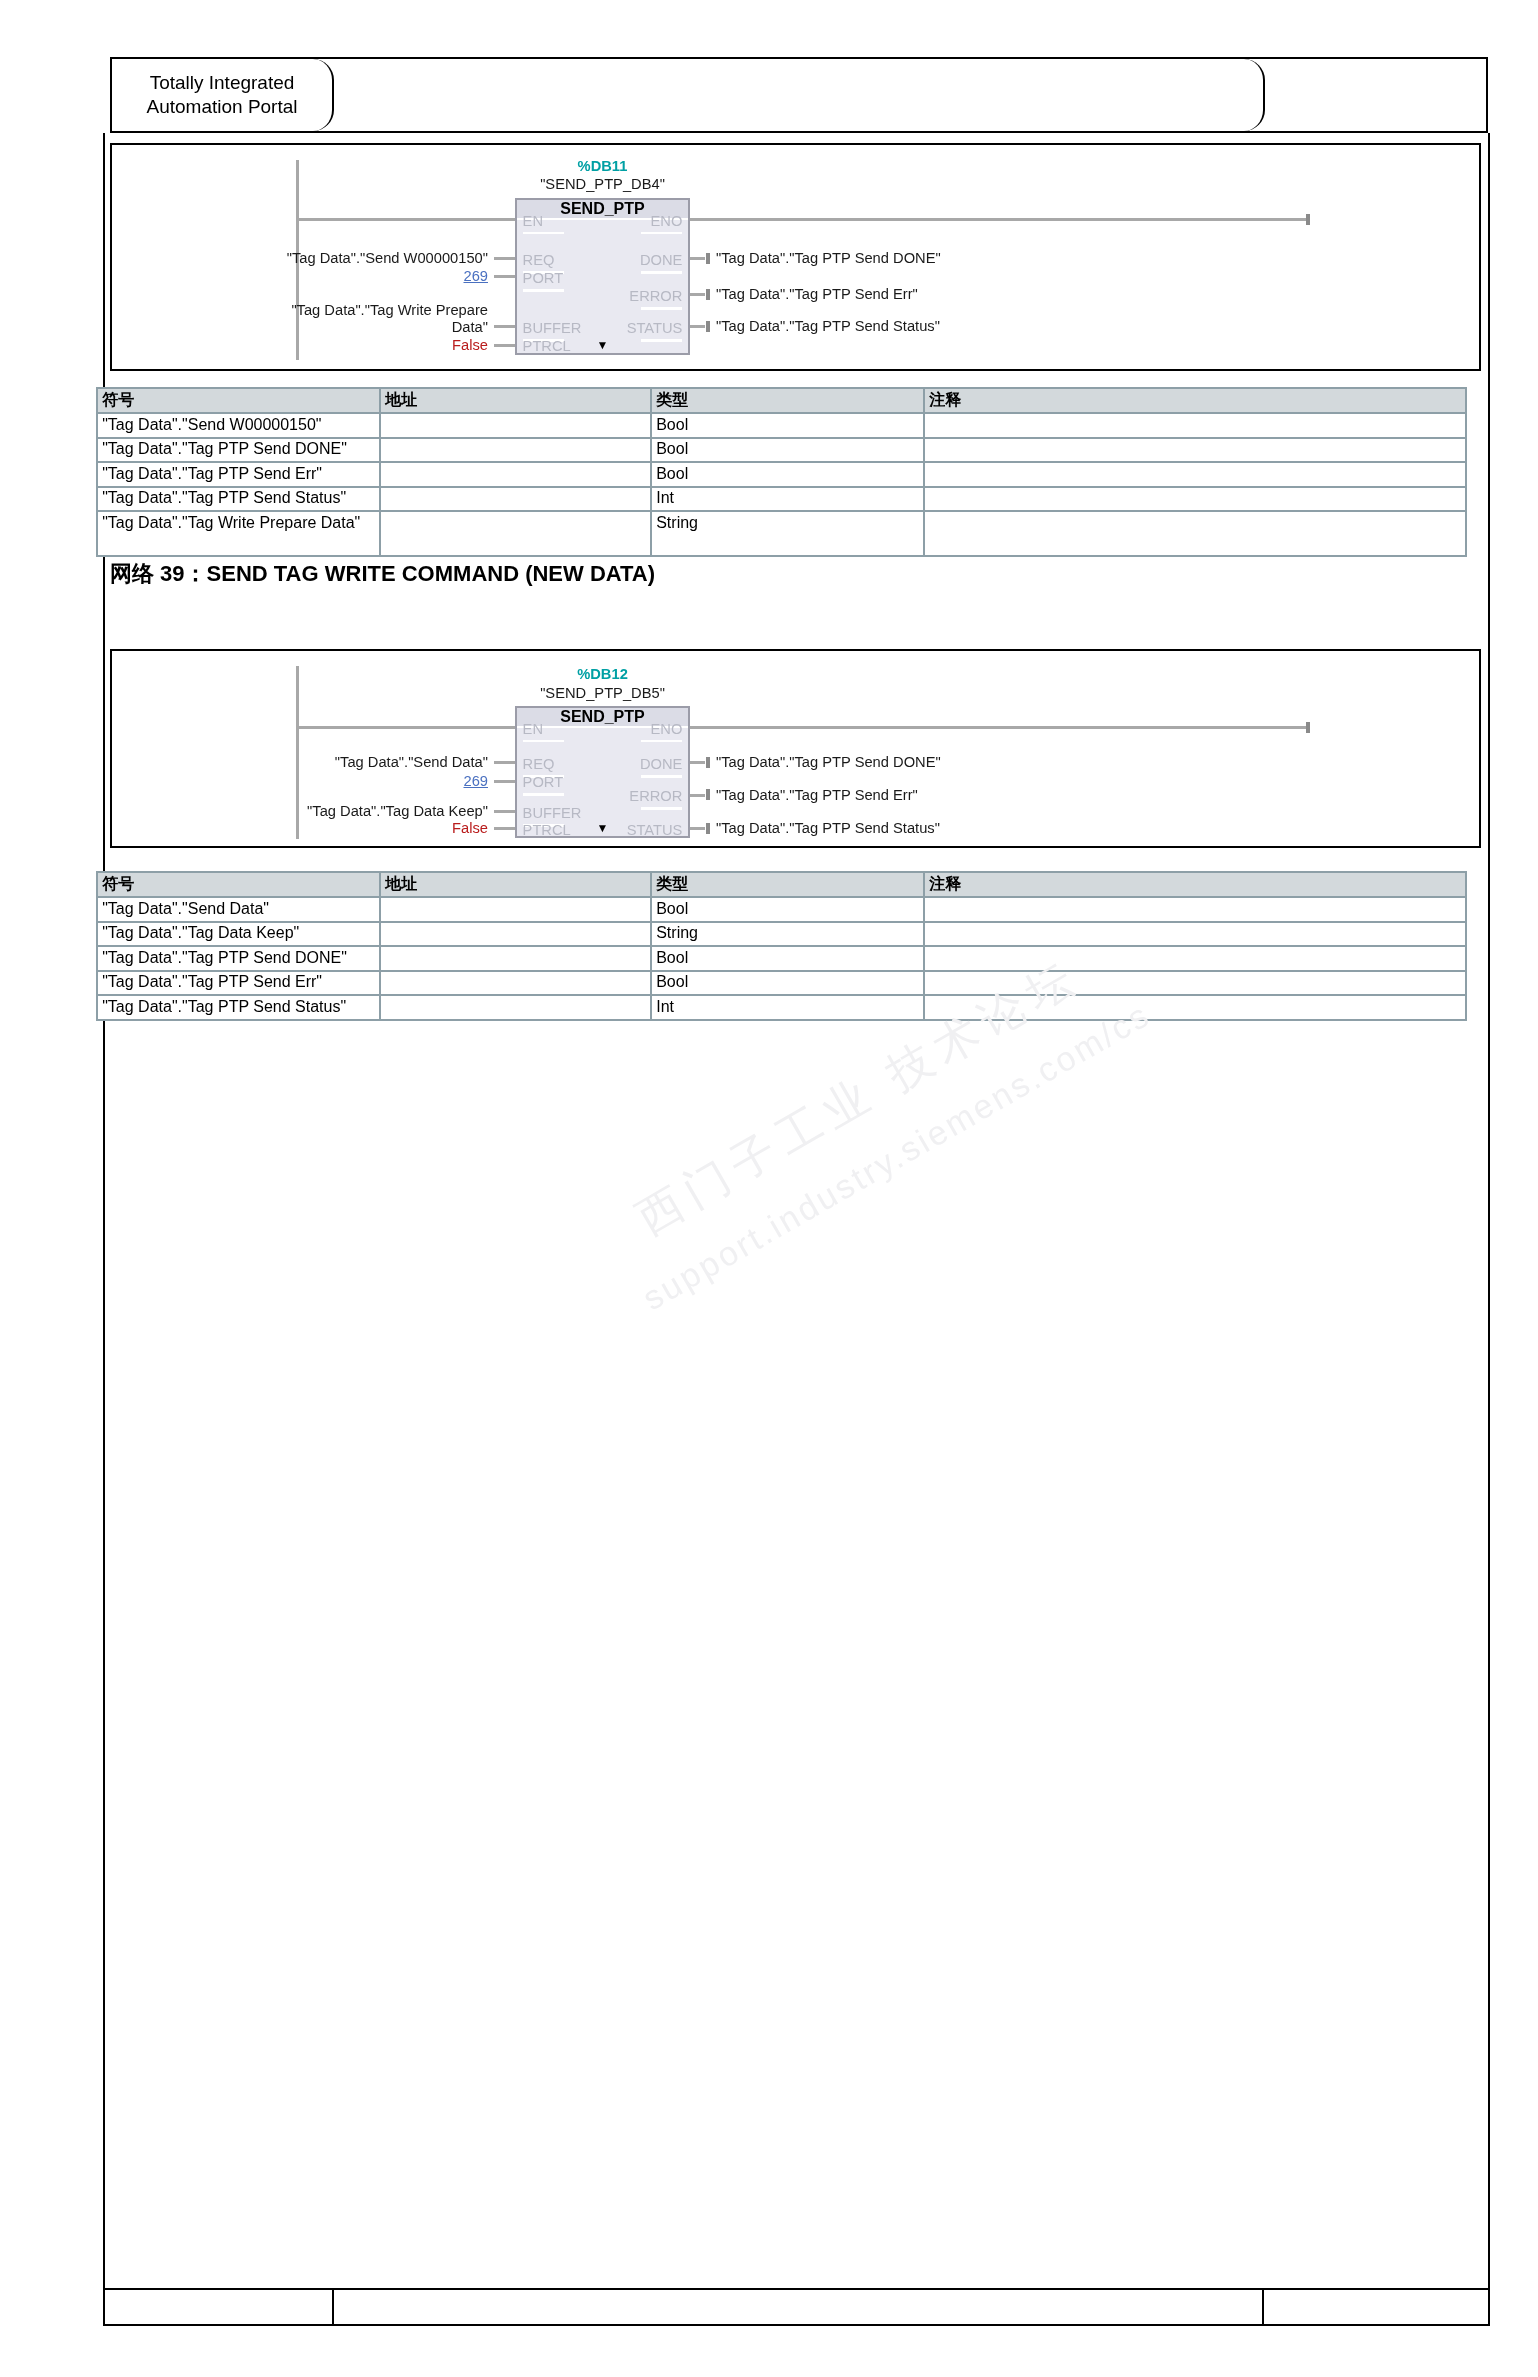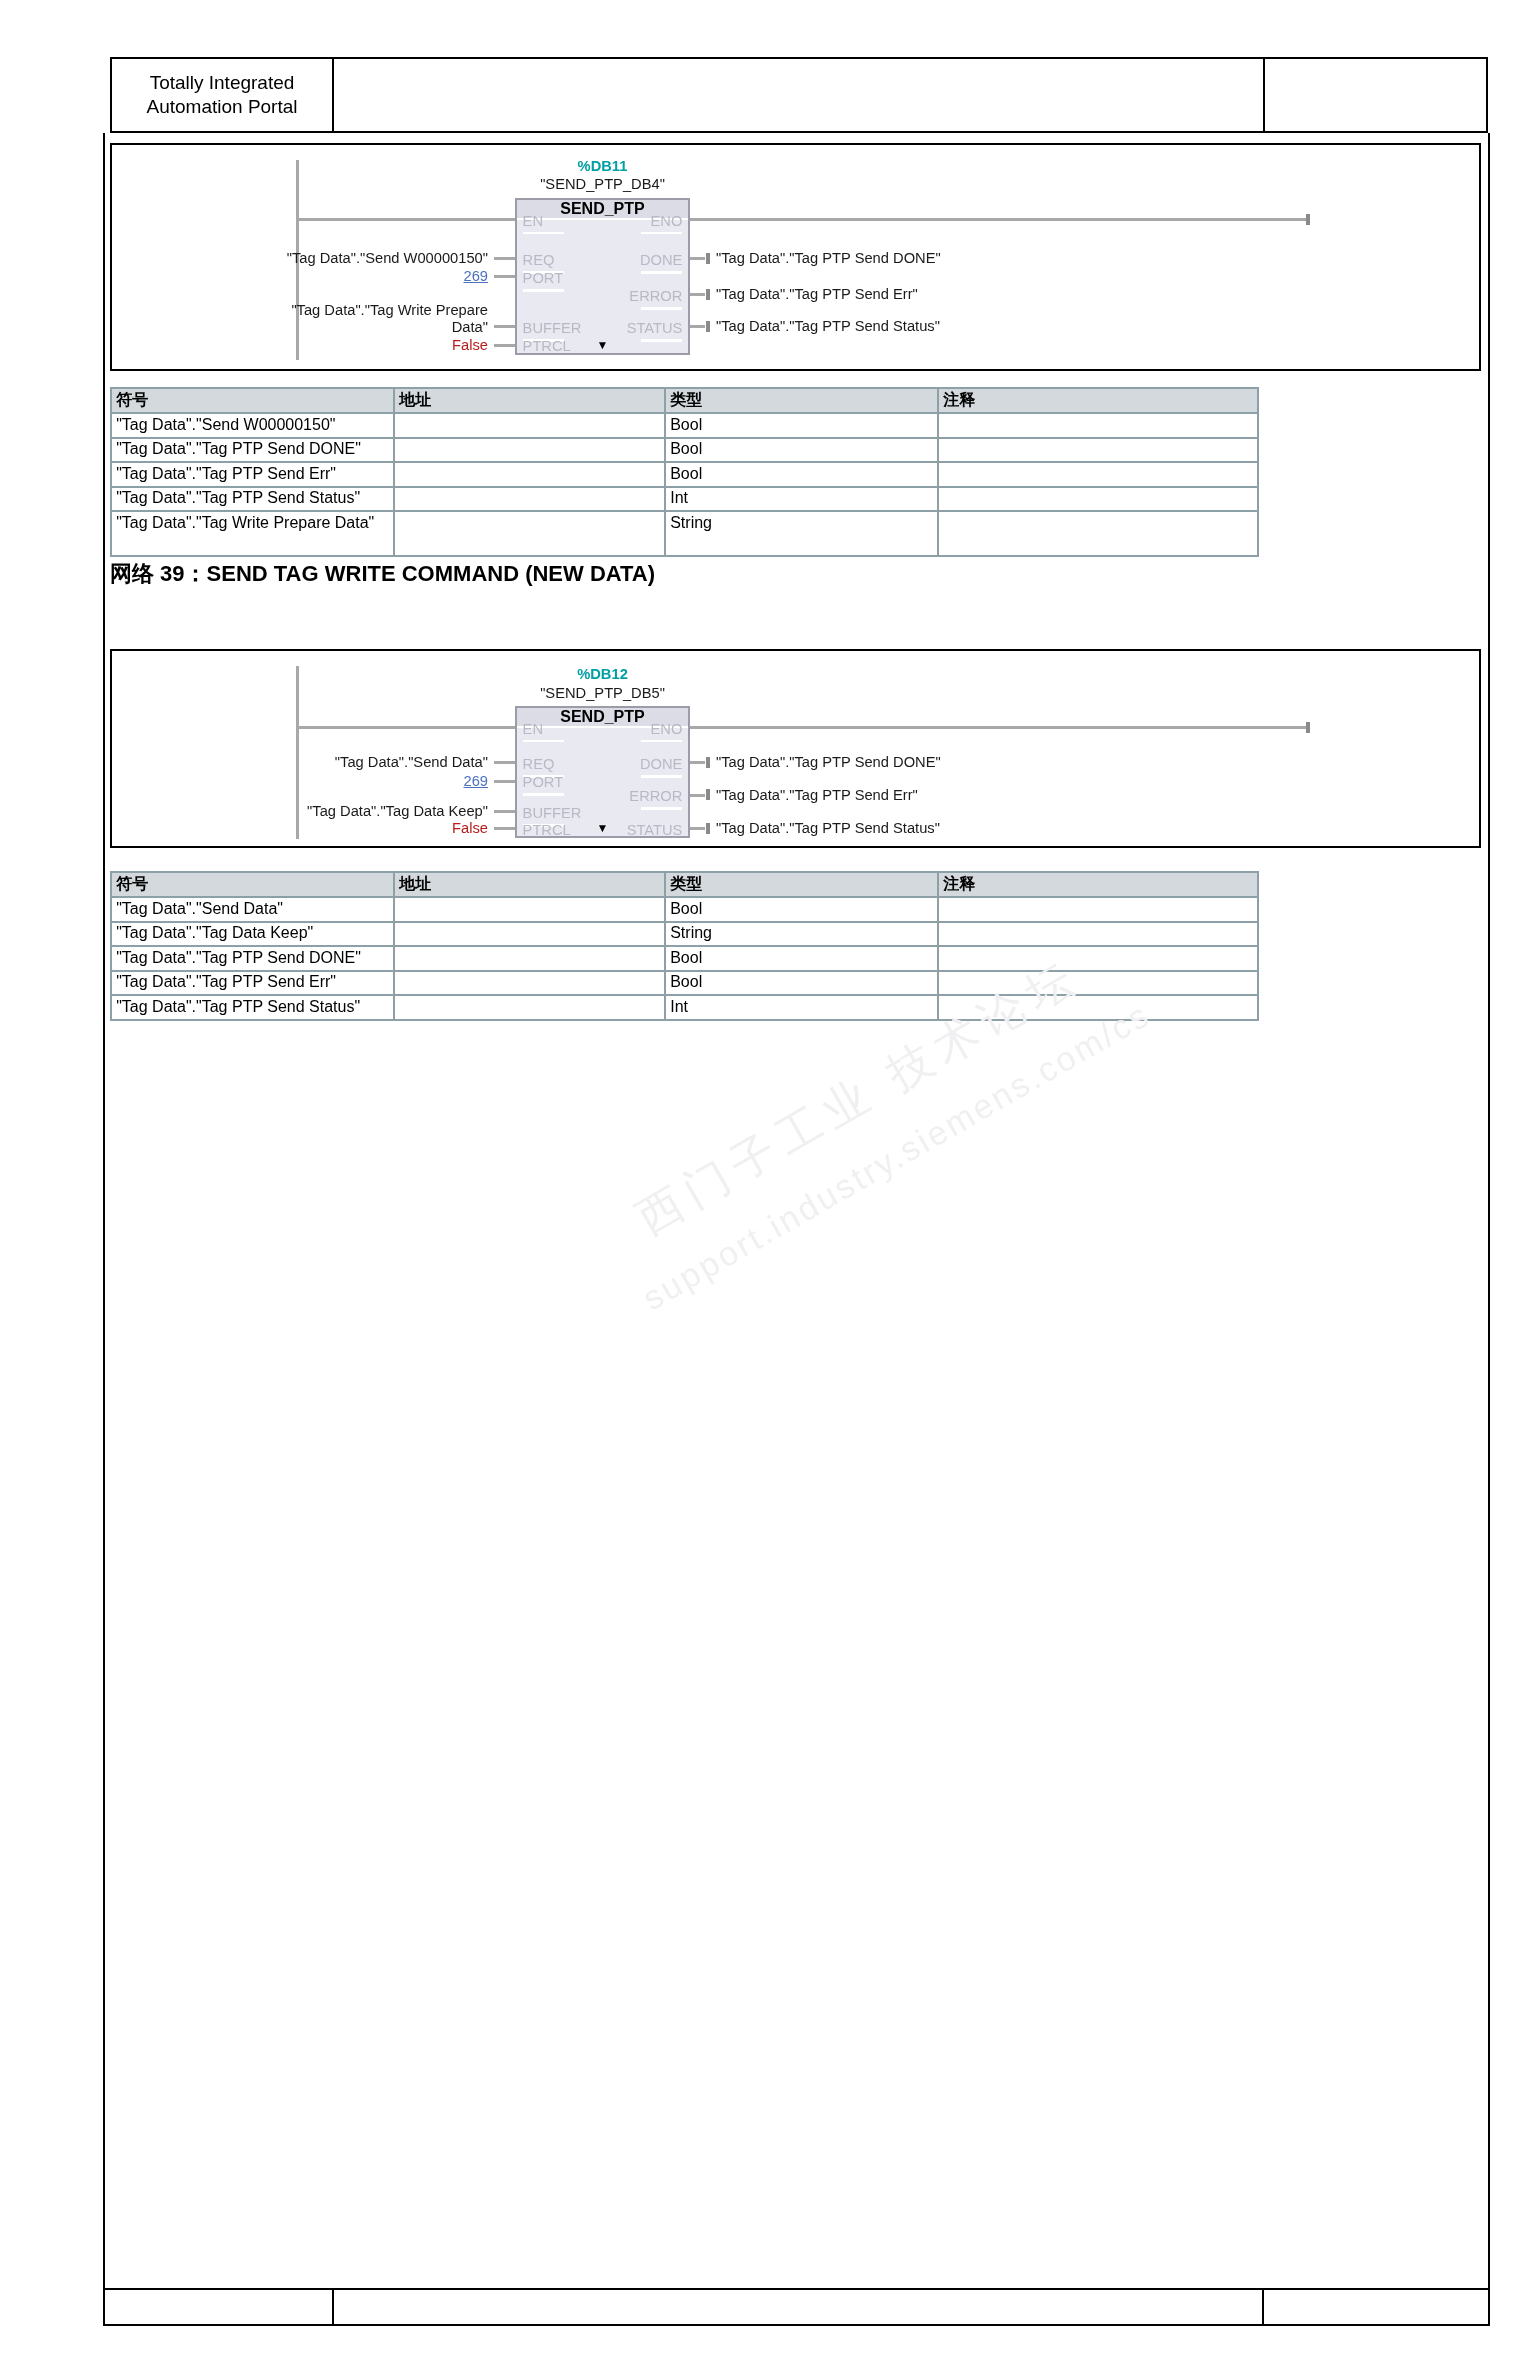--- a/index.html
+++ b/index.html
@@ -2,21 +2,21 @@
 <html style="font-size:11.2px"><head>
 <meta charset="utf-8">
 <style>
   html,body{margin:0;padding:0;background:#ffffff;}
   .page{position:relative;width:1538px;height:2377px;background:#ffffff;
         font-family:"Liberation Sans","DejaVu Sans",sans-serif;color:#000;overflow:hidden;}
 
   
   .header-box{position:absolute;left:110px;top:57px;width:1378px;height:76px;
               border:2.8px solid #000;box-sizing:border-box;display:flex;}
-  .hcell{height:100%;box-sizing:border-box;}
+  .hcell{height:100%;box-sizing:border-box;border-radius:21px;}
   .hc1{width:222px;border-right:2.8px solid #000;display:flex;flex-direction:column;
        justify-content:center;align-items:center;}
   .hc2{flex:1;border-right:2.8px solid #000;}
   .hc3{width:221px;}
   .tia-title{font-size:19px;line-height:24px;text-align:center;}
   .main-frame{position:absolute;left:103px;top:133px;width:1387px;height:2155px;
               border-left:2.8px solid #000;border-right:2.8px solid #000;box-sizing:border-box;}
   .footer-box{position:absolute;left:103px;top:2288px;width:1387px;height:38px;
               border:2.8px solid #000;box-sizing:border-box;display:flex;}
   .fc1{width:229px;border-right:2.8px solid #000;height:100%;box-sizing:border-box;}
@@ -49,21 +49,21 @@
               font-size:14.7px;line-height:17px;color:#1a1a1a;}
   .in-label{position:absolute;right:991px;text-align:right;font-size:14.7px;
             line-height:17px;color:#1a1a1a;white-space:nowrap;}
   .in-label.wrap{white-space:normal;width:210px;}
   .out-label{position:absolute;left:604px;font-size:14.7px;line-height:17px;
              color:#1a1a1a;white-space:nowrap;}
   .blueval{color:#4a70c0;text-decoration:underline;}
   .grayval{color:#b91c1c;}
 
   
-  .sym-table{position:absolute;left:110px;width:1149px;border-collapse:collapse;
+  .sym-table{position:absolute;left:96px;width:1371px;border-collapse:collapse;
              table-layout:fixed;font-size:16px;}
   .sym-table th,.sym-table td{border:2.1px solid #8d9fa7;padding:0.7px 4.2px;
              vertical-align:top;line-height:19.6px;box-sizing:border-box;overflow:hidden;}
   .sym-table th{background:#d3d9dc;text-align:left;font-weight:bold;height:25px;}
   .sym-table td{height:24.5px;background:#ffffff;}
 
   
   .net-heading{position:absolute;left:110px;font-size:22px;font-weight:bold;color:#000;}
 
   

